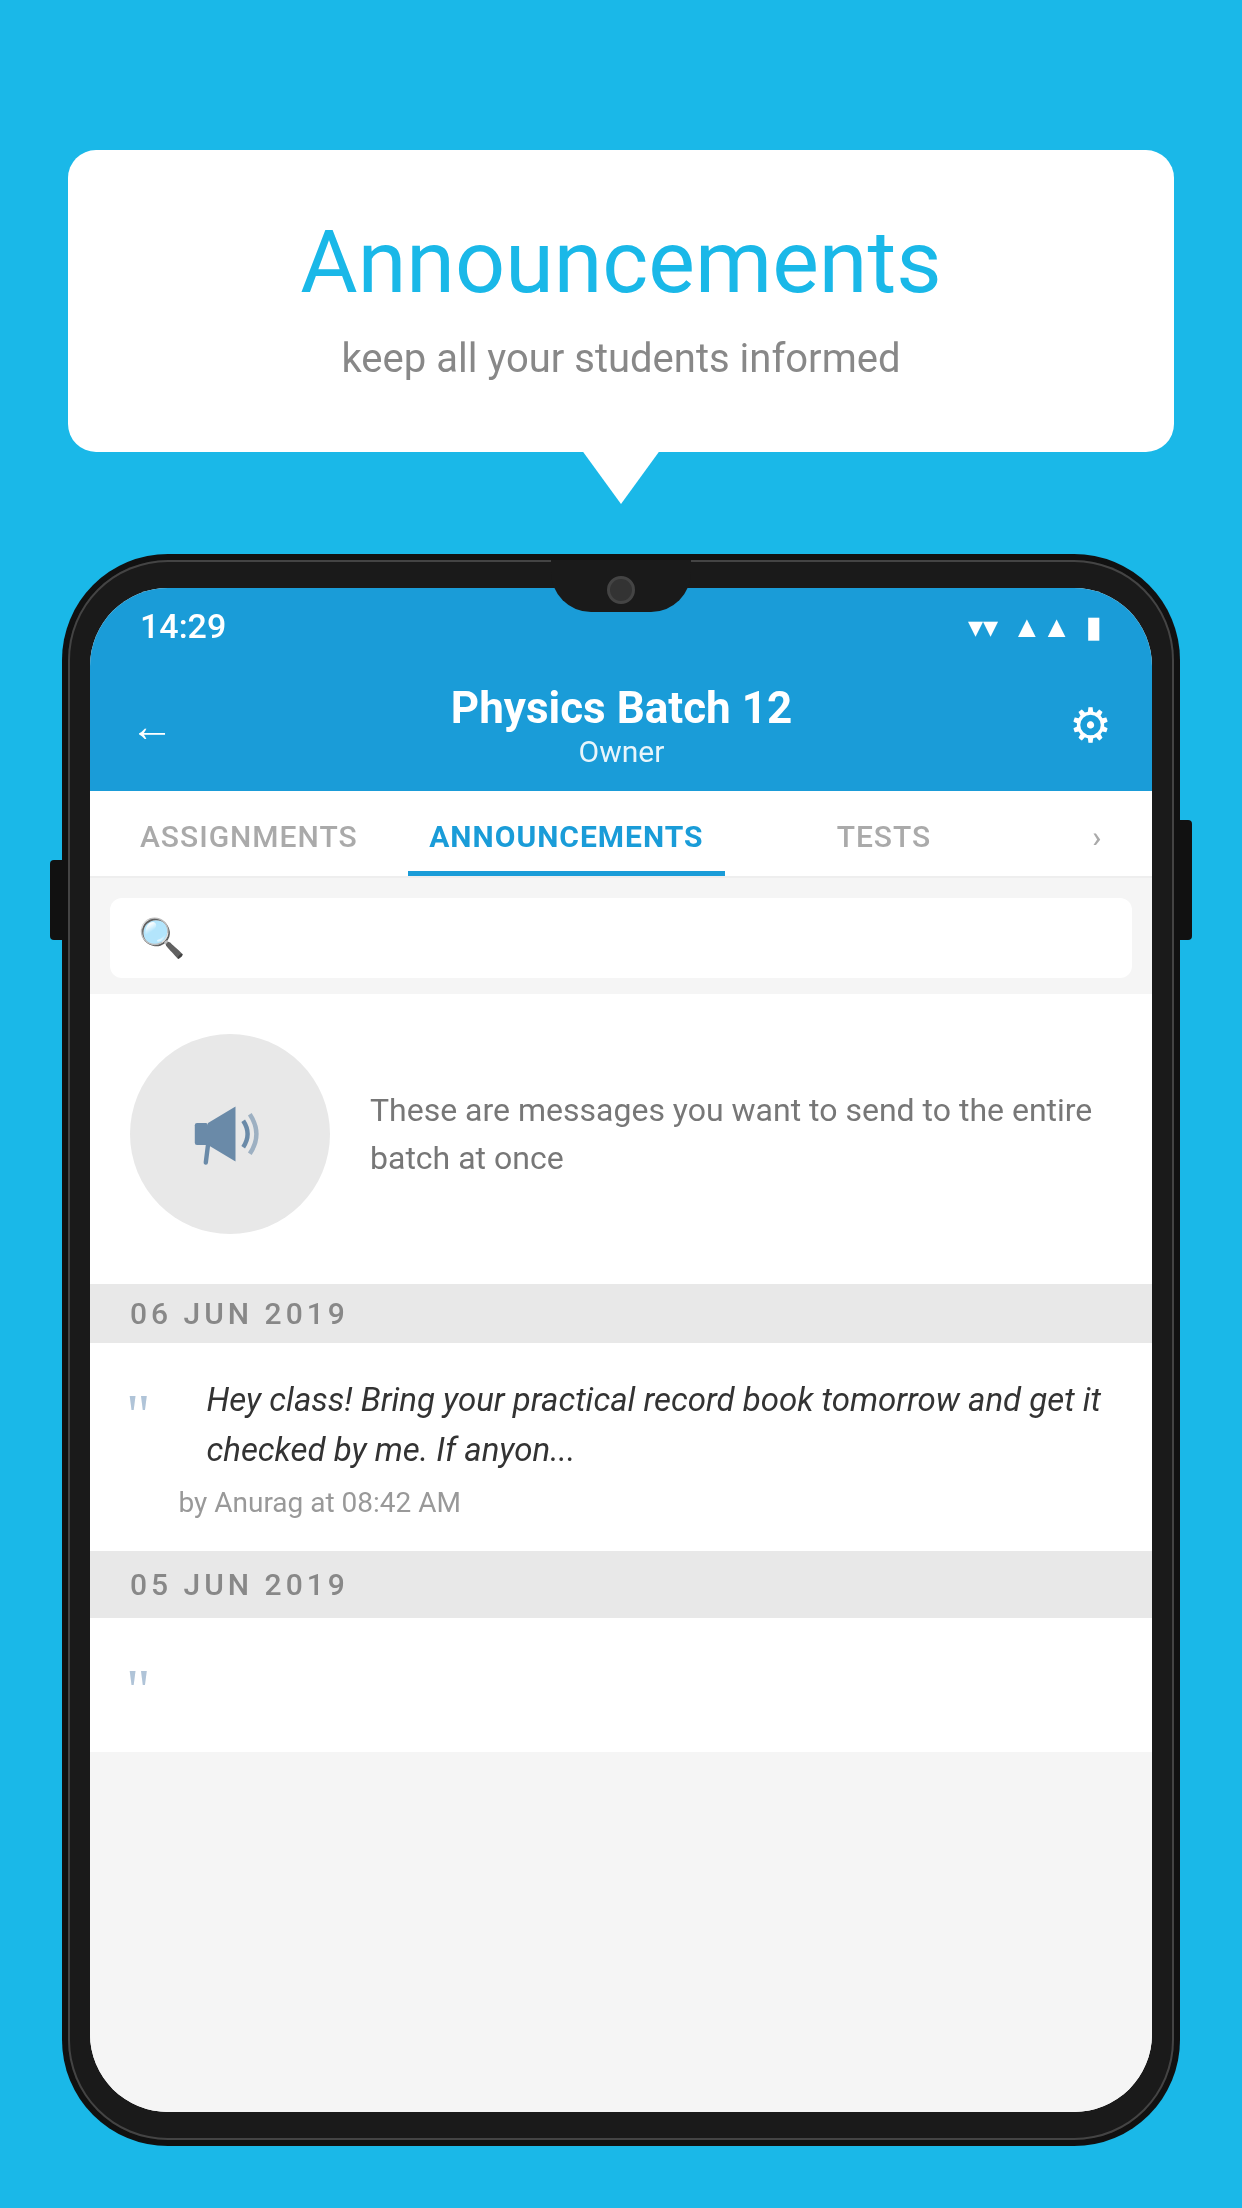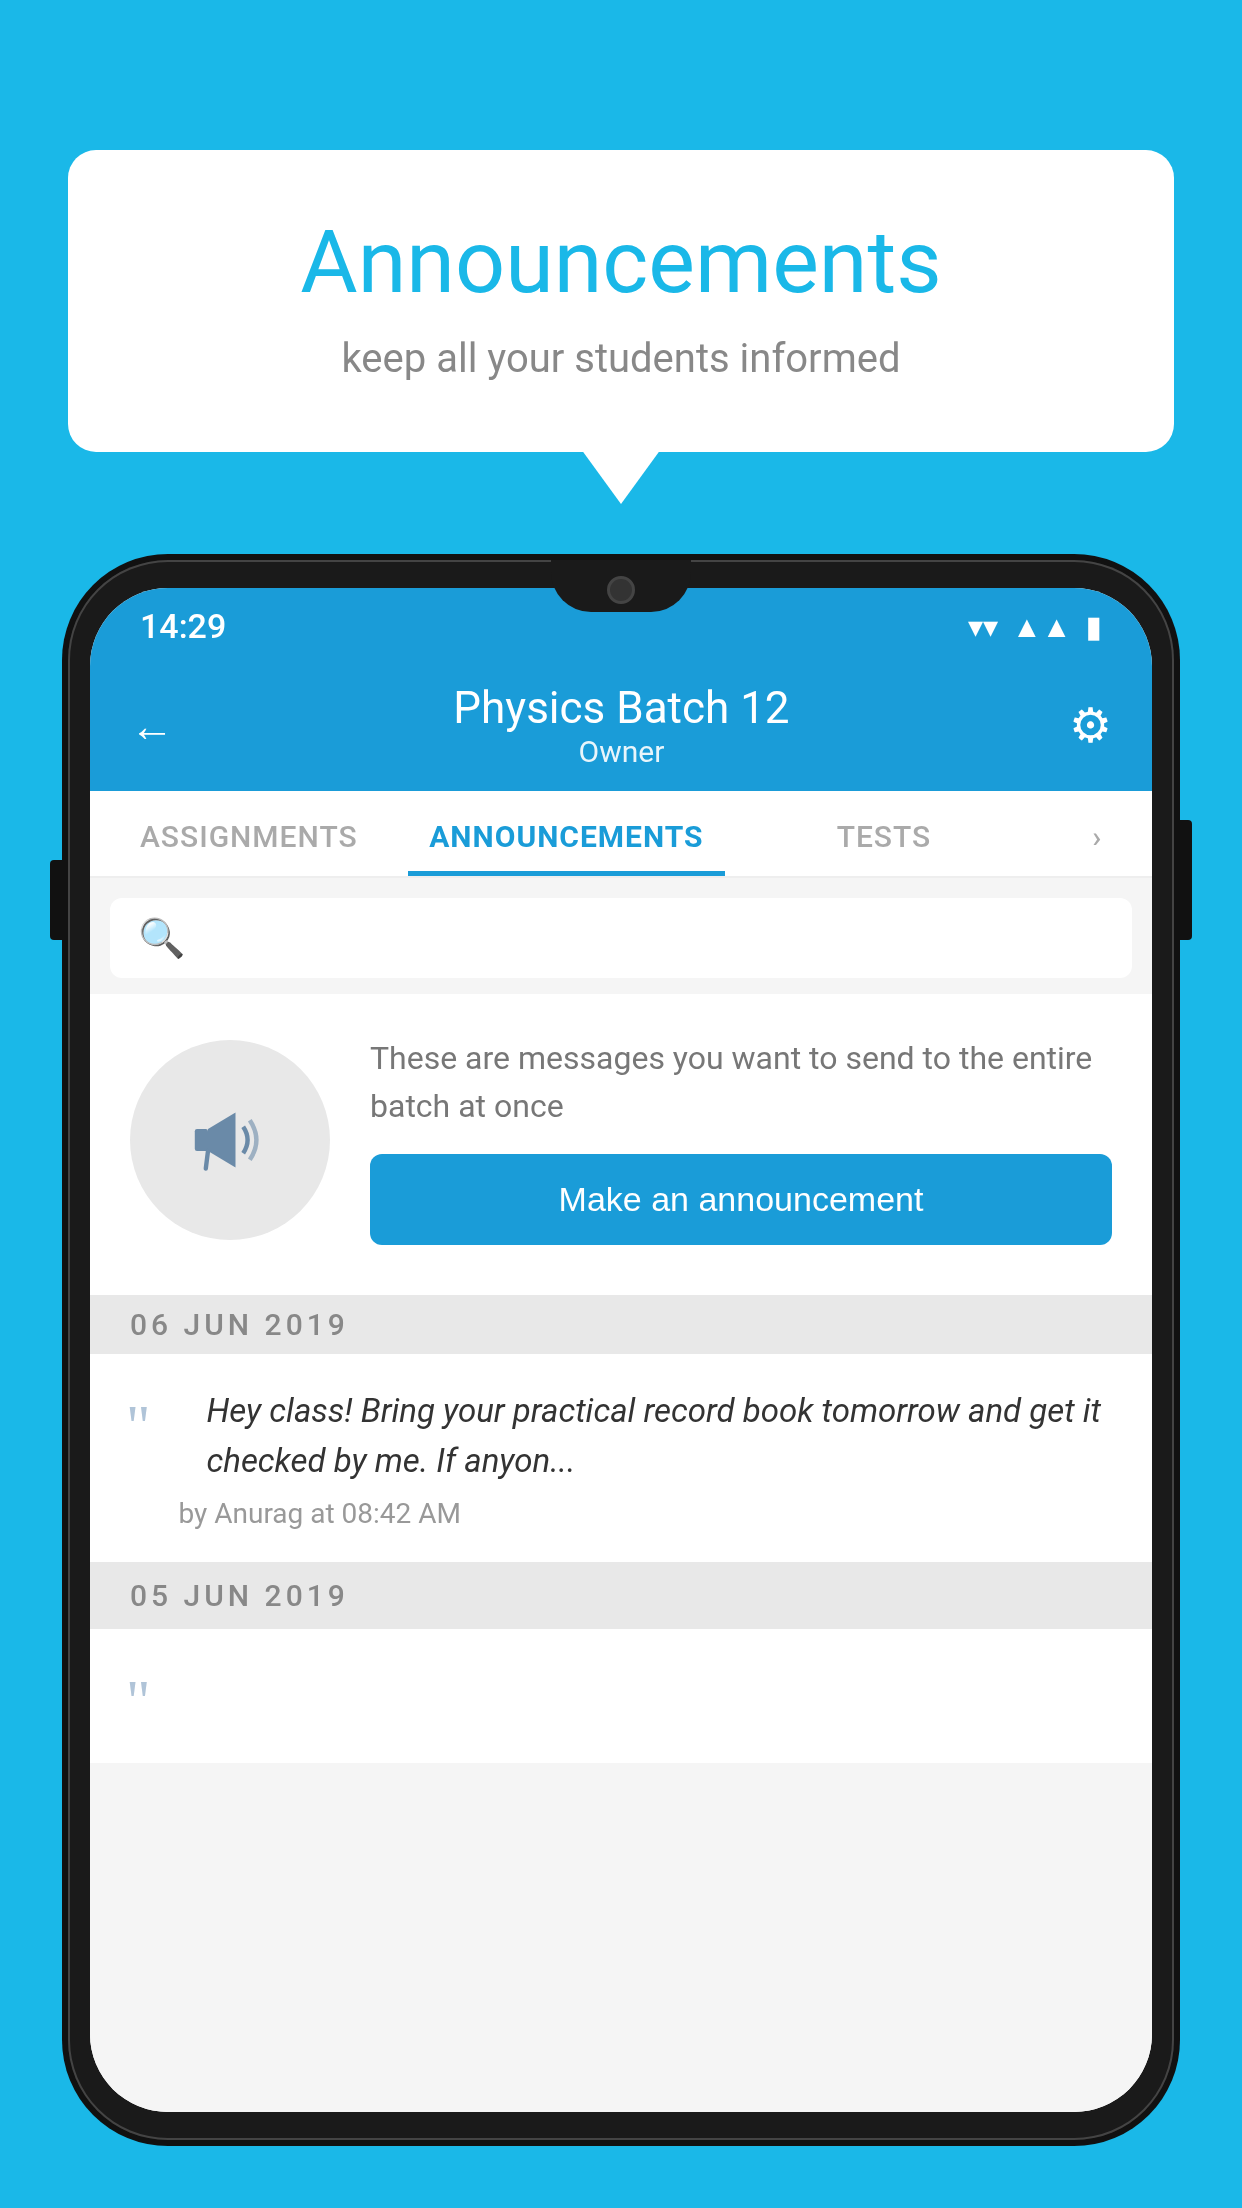--- a/index.html
+++ b/index.html
@@ -164,21 +164,21 @@
       color: white;
       font-size: 44px;
       cursor: pointer;
     }
     .header-title-group {
       text-align: center;
     }
     .header-title {
       color: white;
       font-size: 44px;
-      font-weight: 400;
+      font-weight: 700;
     }
     .header-subtitle {
       color: white;
       font-size: 30px;
       font-weight: 400;
       opacity: 0.9;
     }
     .header-gear {
       color: white;
       font-size: 48px;
@@ -429,21 +429,20 @@
               <rect x="18" y="40" width="12" height="20" rx="2" fill="#6a8aa8"></rect>
 
               <path d="M62,38 Q70,50 62,62" stroke="#6a8aa8" stroke-width="4" fill="none"></path>
               <path d="M68,32 Q80,50 68,68" stroke="#6a8aa8" stroke-width="4" fill="none" opacity="0.6"></path>
 
               <line x1="30" y1="60" x2="28" y2="76" stroke="#6a8aa8" stroke-width="4" stroke-linecap="round"></line>
             </svg>
           </div>
           <div class="announce-right">
             <div class="announce-desc">These are messages you want to send to the entire batch at once</div>
-            <button class="announce-btn">Make an announcement</button>
           </div>
         </div>
 
         <div class="date-divider">06  JUN  2019</div>
         <div class="announcement-item">
           <div class="quote-icon">"</div>
           <div class="announcement-text-area">
             <div class="announcement-text">Hey class! Bring your practical record book tomorrow and get it checked by me. If anyon...</div>
             <div class="announcement-meta">by Anurag at 08:42 AM</div>
           </div>

